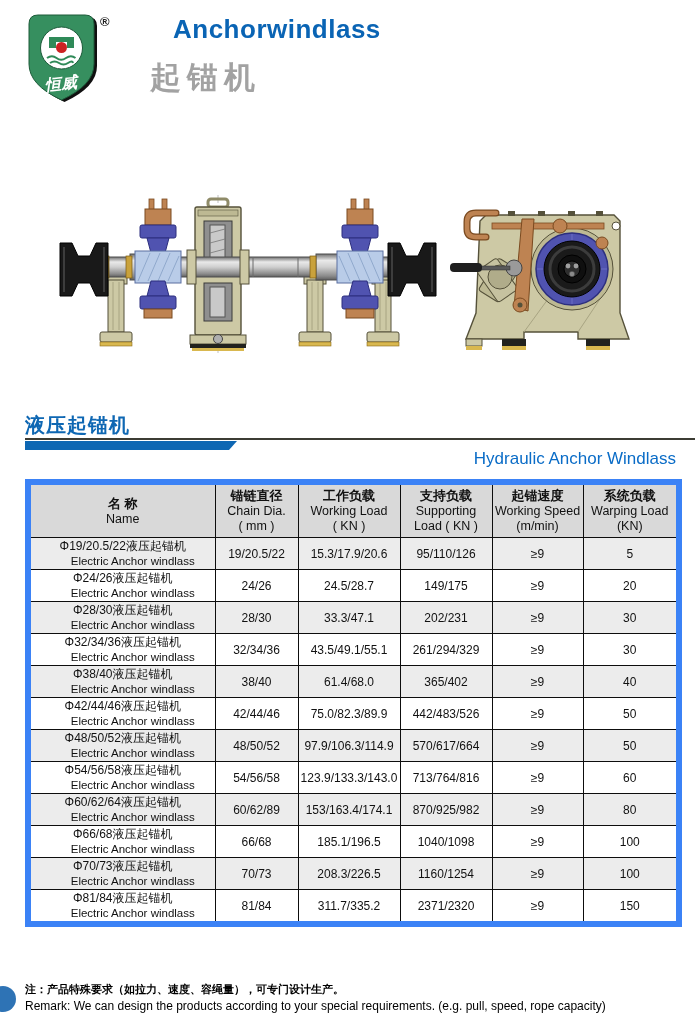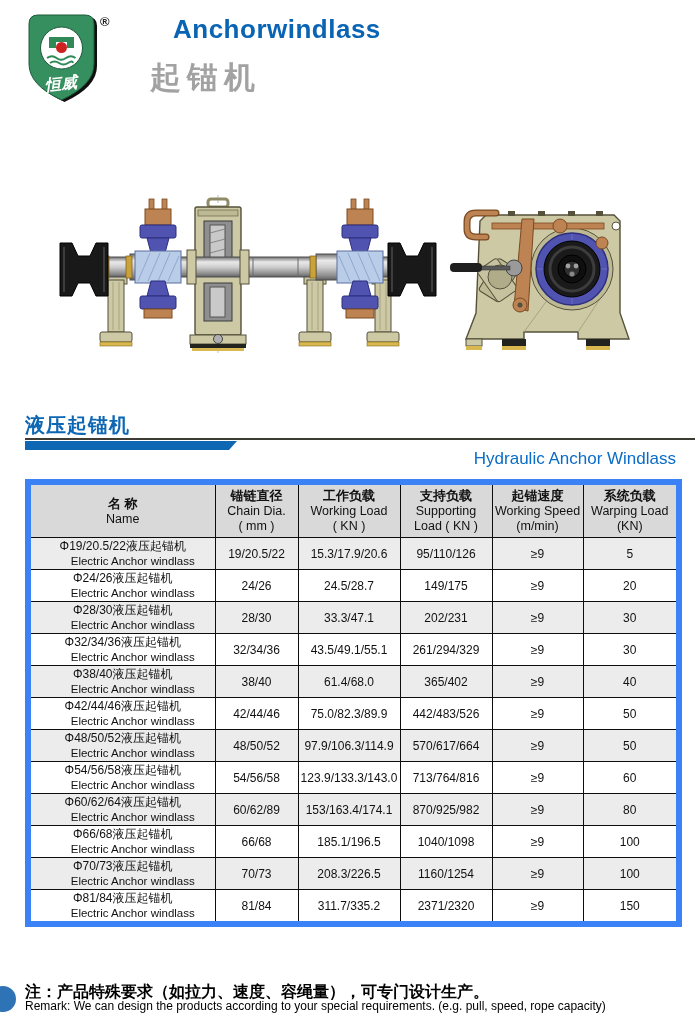--- a/index.html
+++ b/index.html
@@ -31,21 +31,21 @@
   .spec tbody tr{height:26px;background:#ffffff;margin-left:48px;}
   .spec tbody tr:nth-child(odd){background:#ECECEC;}
   .h-cn{font-size:13px;font-weight:bold;line-height:16px;}
   .h-en{font-size:12.5px;line-height:15px;}
   .h-unit{font-size:12.5px;line-height:15px;}
   .r-cn{font-size:12px;line-height:16px;}
   .r-en{font-size:11.5px;line-height:15px;padding-left:20px;}
   .spec td{font-size:12px;}
 
   
-  .note-cn{position:absolute;left:25px;top:982px;font-size:16px;font-weight:bold;color:#000;}
+  .note-cn{position:absolute;left:25px;top:982px;font-size:11px;font-weight:bold;color:#000;}
   .note-en{position:absolute;left:25px;top:999px;font-size:12px;color:#000;}
   .page-dot{position:absolute;left:-10px;top:986px;width:26px;height:26px;border-radius:50%;background:#2E73B5;}
 </style>
 </head>
 <body>
 
 <div class="page">
 
   <svg class="logo" viewBox="0 0 86 96" xmlns="http://www.w3.org/2000/svg">
     <path d="M13,14 Q13,5 22,5 H69 Q78,5 78,14 V54 Q78,75 45.5,90 Q13,75 13,54 Z" fill="#101010"></path>

